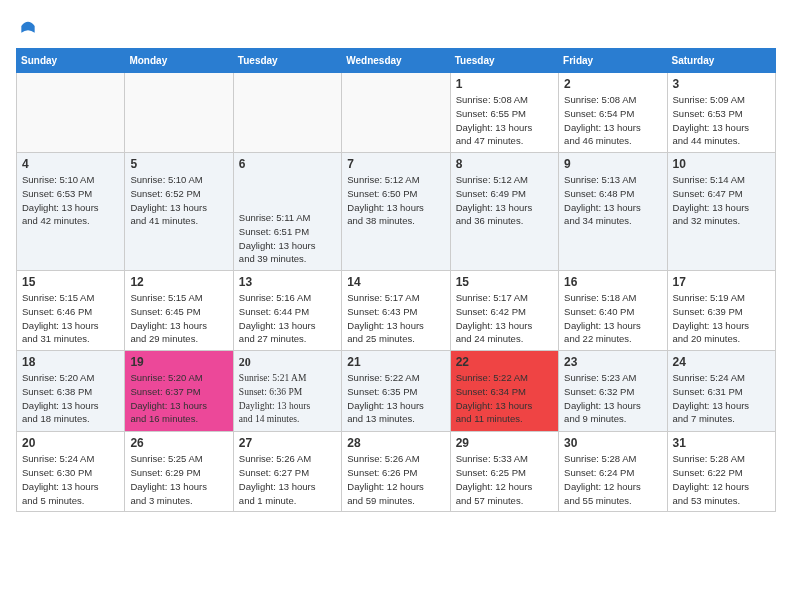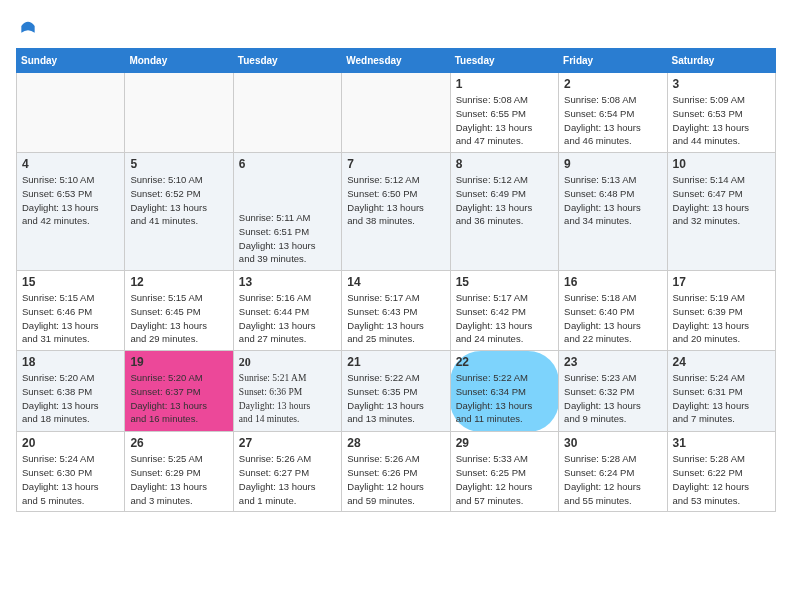--- a/index.html
+++ b/index.html
@@ -274,21 +274,21 @@
 Daylight: 13 hours
 and 14 minutes.</div>
         </td>
         <td style="background: rgb(240, 244, 248);">
           <span class="day-number">21</span>
           <div class="day-info" style="white-space: pre-line;">Sunrise: 5:22 AM
 Sunset: 6:35 PM
 Daylight: 13 hours
 and 13 minutes.</div>
         </td>
-        <td style="background: #7dd3fc; border-radius: 31px;">
+        <td style="background: #ef4444;">
           <span class="day-number">22</span>
           <div class="day-info" style="white-space: pre-line;">Sunrise: 5:22 AM
 Sunset: 6:34 PM
 Daylight: 13 hours
 and 11 minutes.</div>
         </td>
         <td style="background: rgb(240, 244, 248); margin-left: 24px;">
           <span class="day-number">23</span>
           <div class="day-info" style="white-space: pre-line;">Sunrise: 5:23 AM
 Sunset: 6:32 PM

